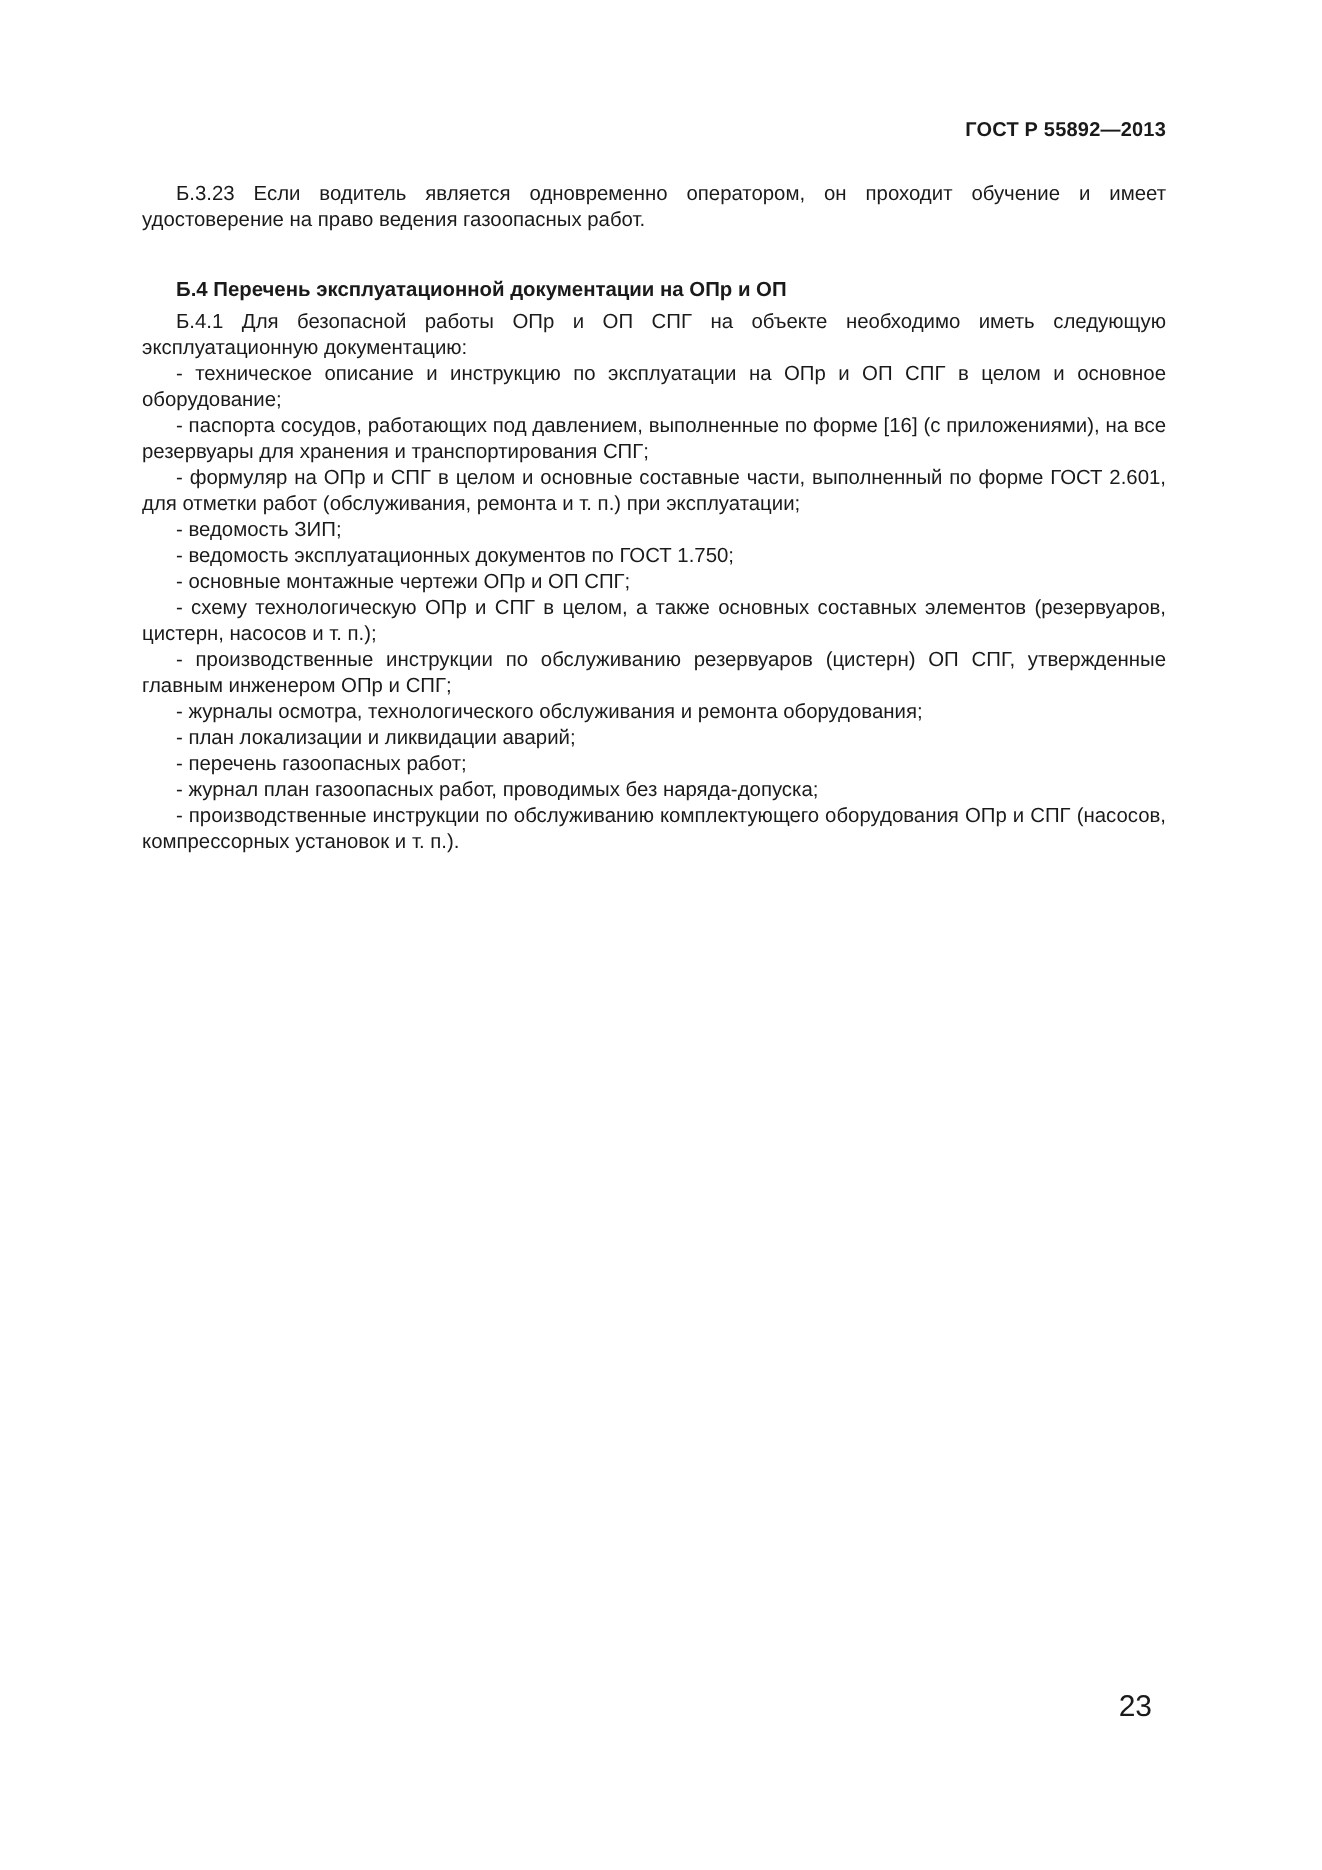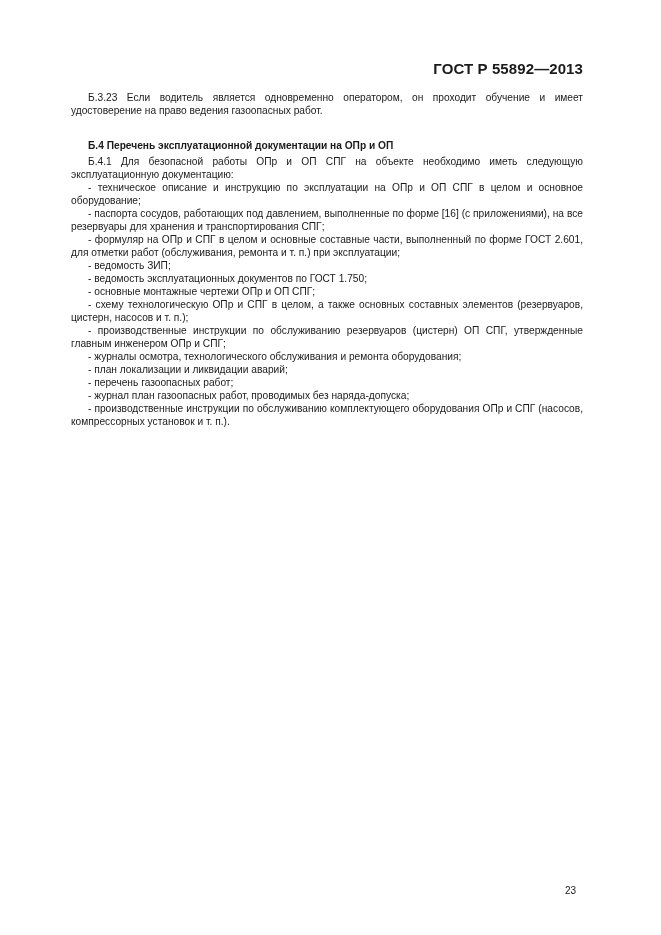--- a/index.html
+++ b/index.html
@@ -12,21 +12,21 @@
       height: 935px;
       position: relative;
       overflow: hidden;
       font-family: "Liberation Sans", sans-serif;
       color: #1a1a1a;
     }
     .header {
       position: absolute;
       top: 60px;
       right: 78px;
-      font-size: 15px;
+      font-size: 10px;
       font-weight: bold;
       letter-spacing: 0.1px;
     }
     .content {
       position: absolute;
       top: 91px;
       left: 71px;
       width: 512px;
       font-size: 10.2px;
       line-height: 13px;
@@ -40,23 +40,23 @@
       margin-bottom: 22px;
     }
     .content h2 {
       margin: 0 0 3px 0;
       font-size: 10.2px;
       font-weight: bold;
       text-indent: 17px;
     }
     .page-number {
       position: absolute;
-      top: 885px;
+      top: 845px;
       right: 85px;
-      font-size: 10px;
+      font-size: 15px;
     }
   </style>
 </head>
 <body>
 
 <div class="header">ГОСТ Р 55892—2013</div>
 
 <div class="content">
   <p class="gap-after">Б.3.23 Если водитель является одновременно оператором, он проходит обучение и имеет удостоверение на право ведения газоопасных работ.</p>
   <h2>Б.4 Перечень эксплуатационной документации на ОПр и ОП</h2>

